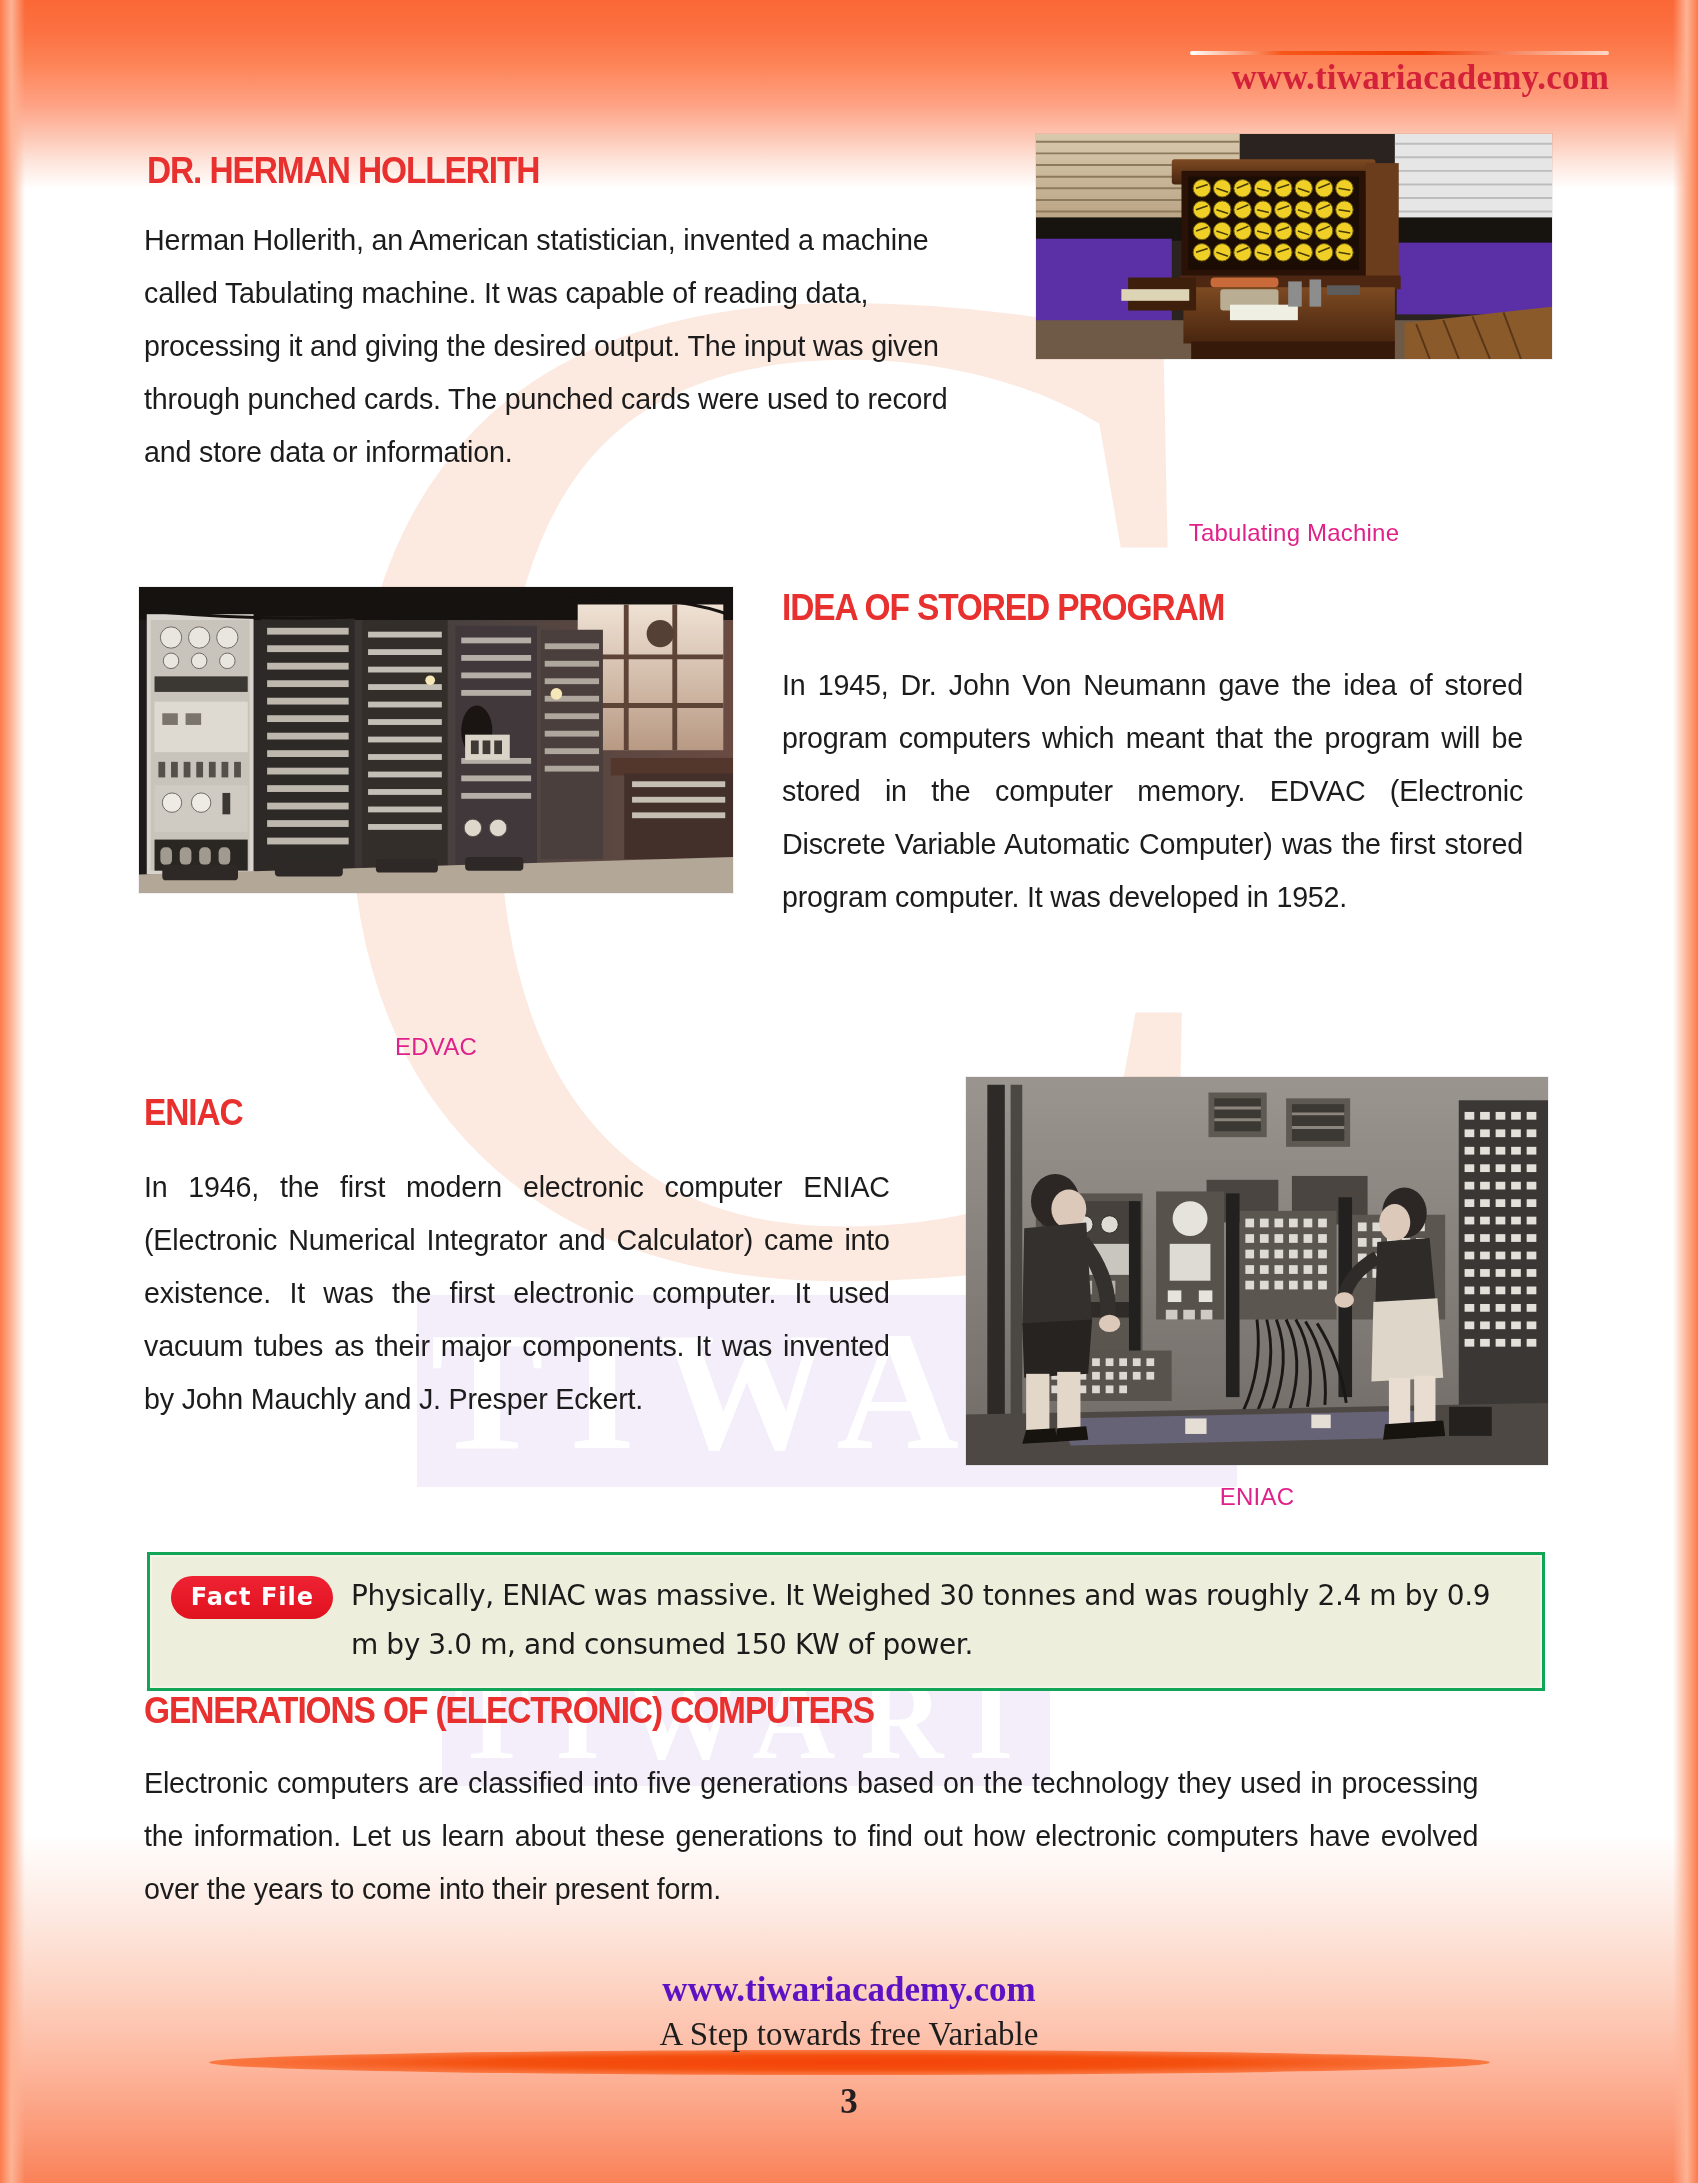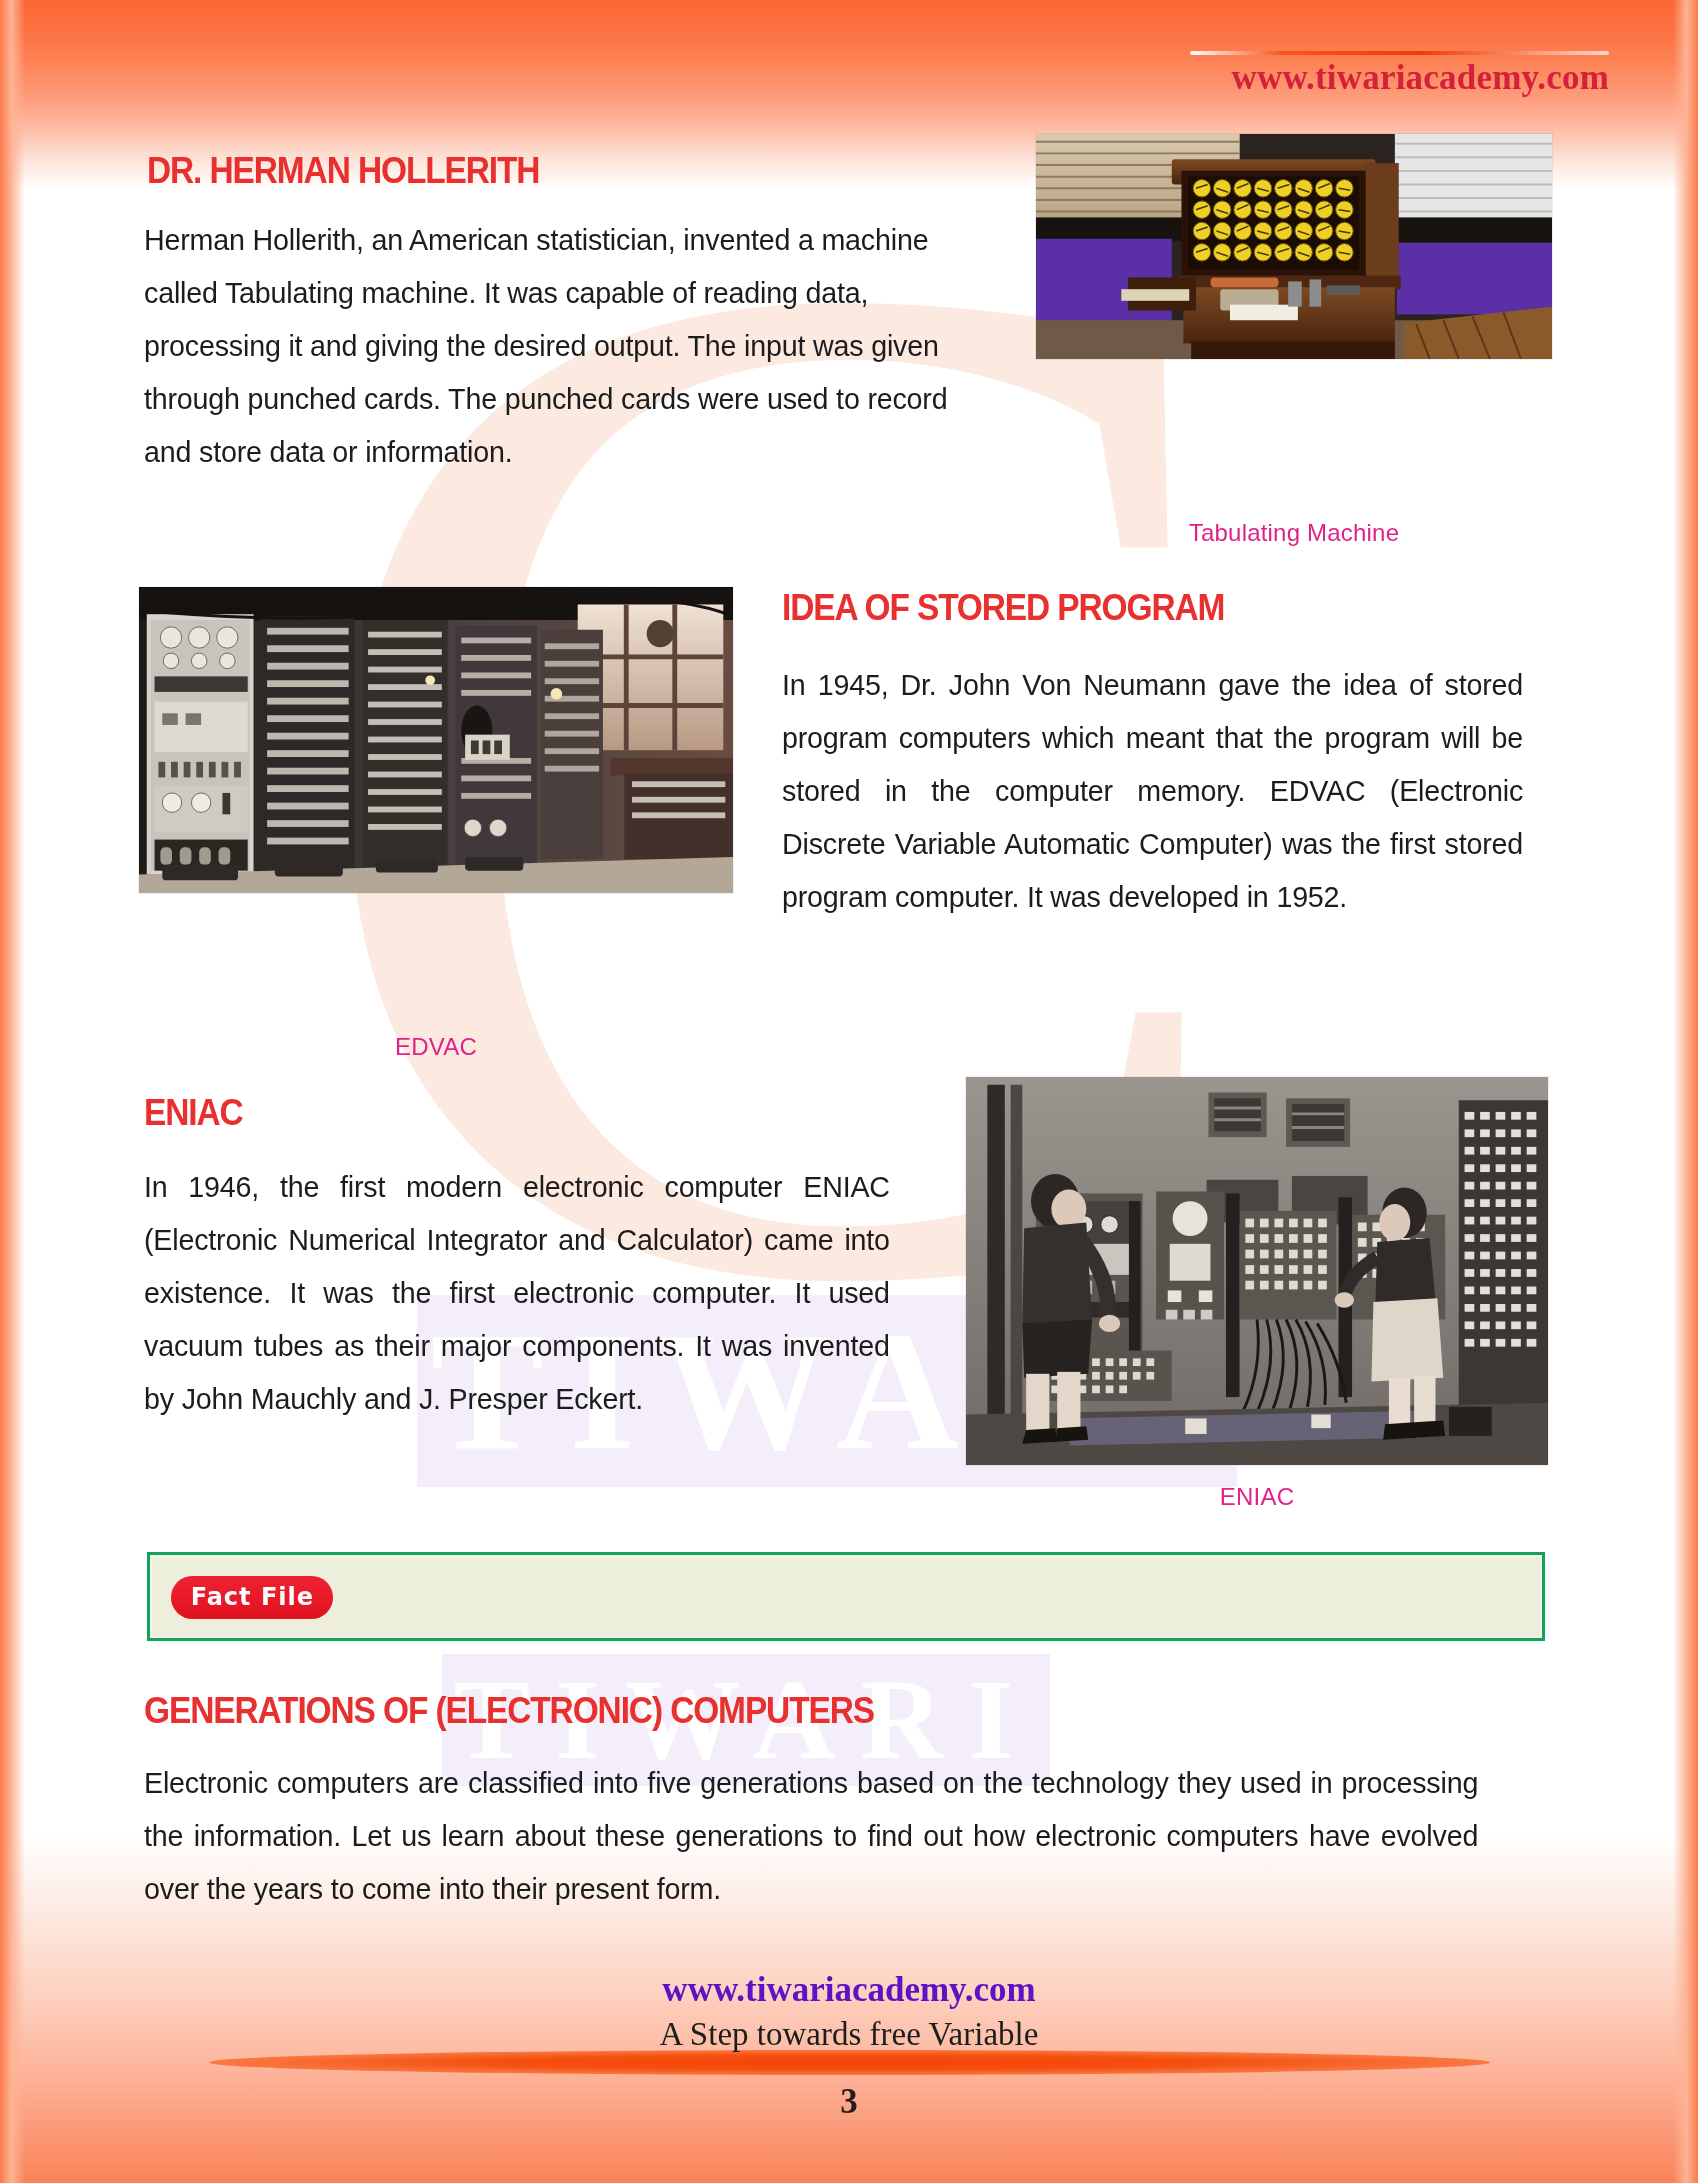--- a/index.html
+++ b/index.html
@@ -790,20 +790,21 @@
         <rect x="226" y="352" width="22" height="16" fill="#e4ded4"></rect>
         <rect x="356" y="348" width="20" height="14" fill="#e4ded4"></rect>
         <rect x="498" y="340" width="44" height="30" fill="#24211e"></rect>
       </svg>
     </div>
     <div class="cap" id="cap-eniac">ENIAC</div>
 
     <div class="factfile">
       <div class="ff-row">
         <span class="ff-badge">Fact File</span>
+        <span class="ff-text">Physically, ENIAC was massive. It Weighed 30 tonnes and was roughly 2.4 m by 0.9 m by 3.0 m, and consumed 150 KW of power.</span>
       </div>
     </div>
 
     <h2 class="sec" id="sec-gen">GENERATIONS OF (ELECTRONIC) COMPUTERS</h2>
     <p class="body just" id="p-gen">Electronic computers are classified into five generations based on the technology they used in processing the information. Let us learn about these generations to find out how electronic computers have evolved over the years to come into their present form.</p>
 
   </div>
 
   <div class="footer">
     <div class="ft-site">www.tiwariacademy.com</div>

